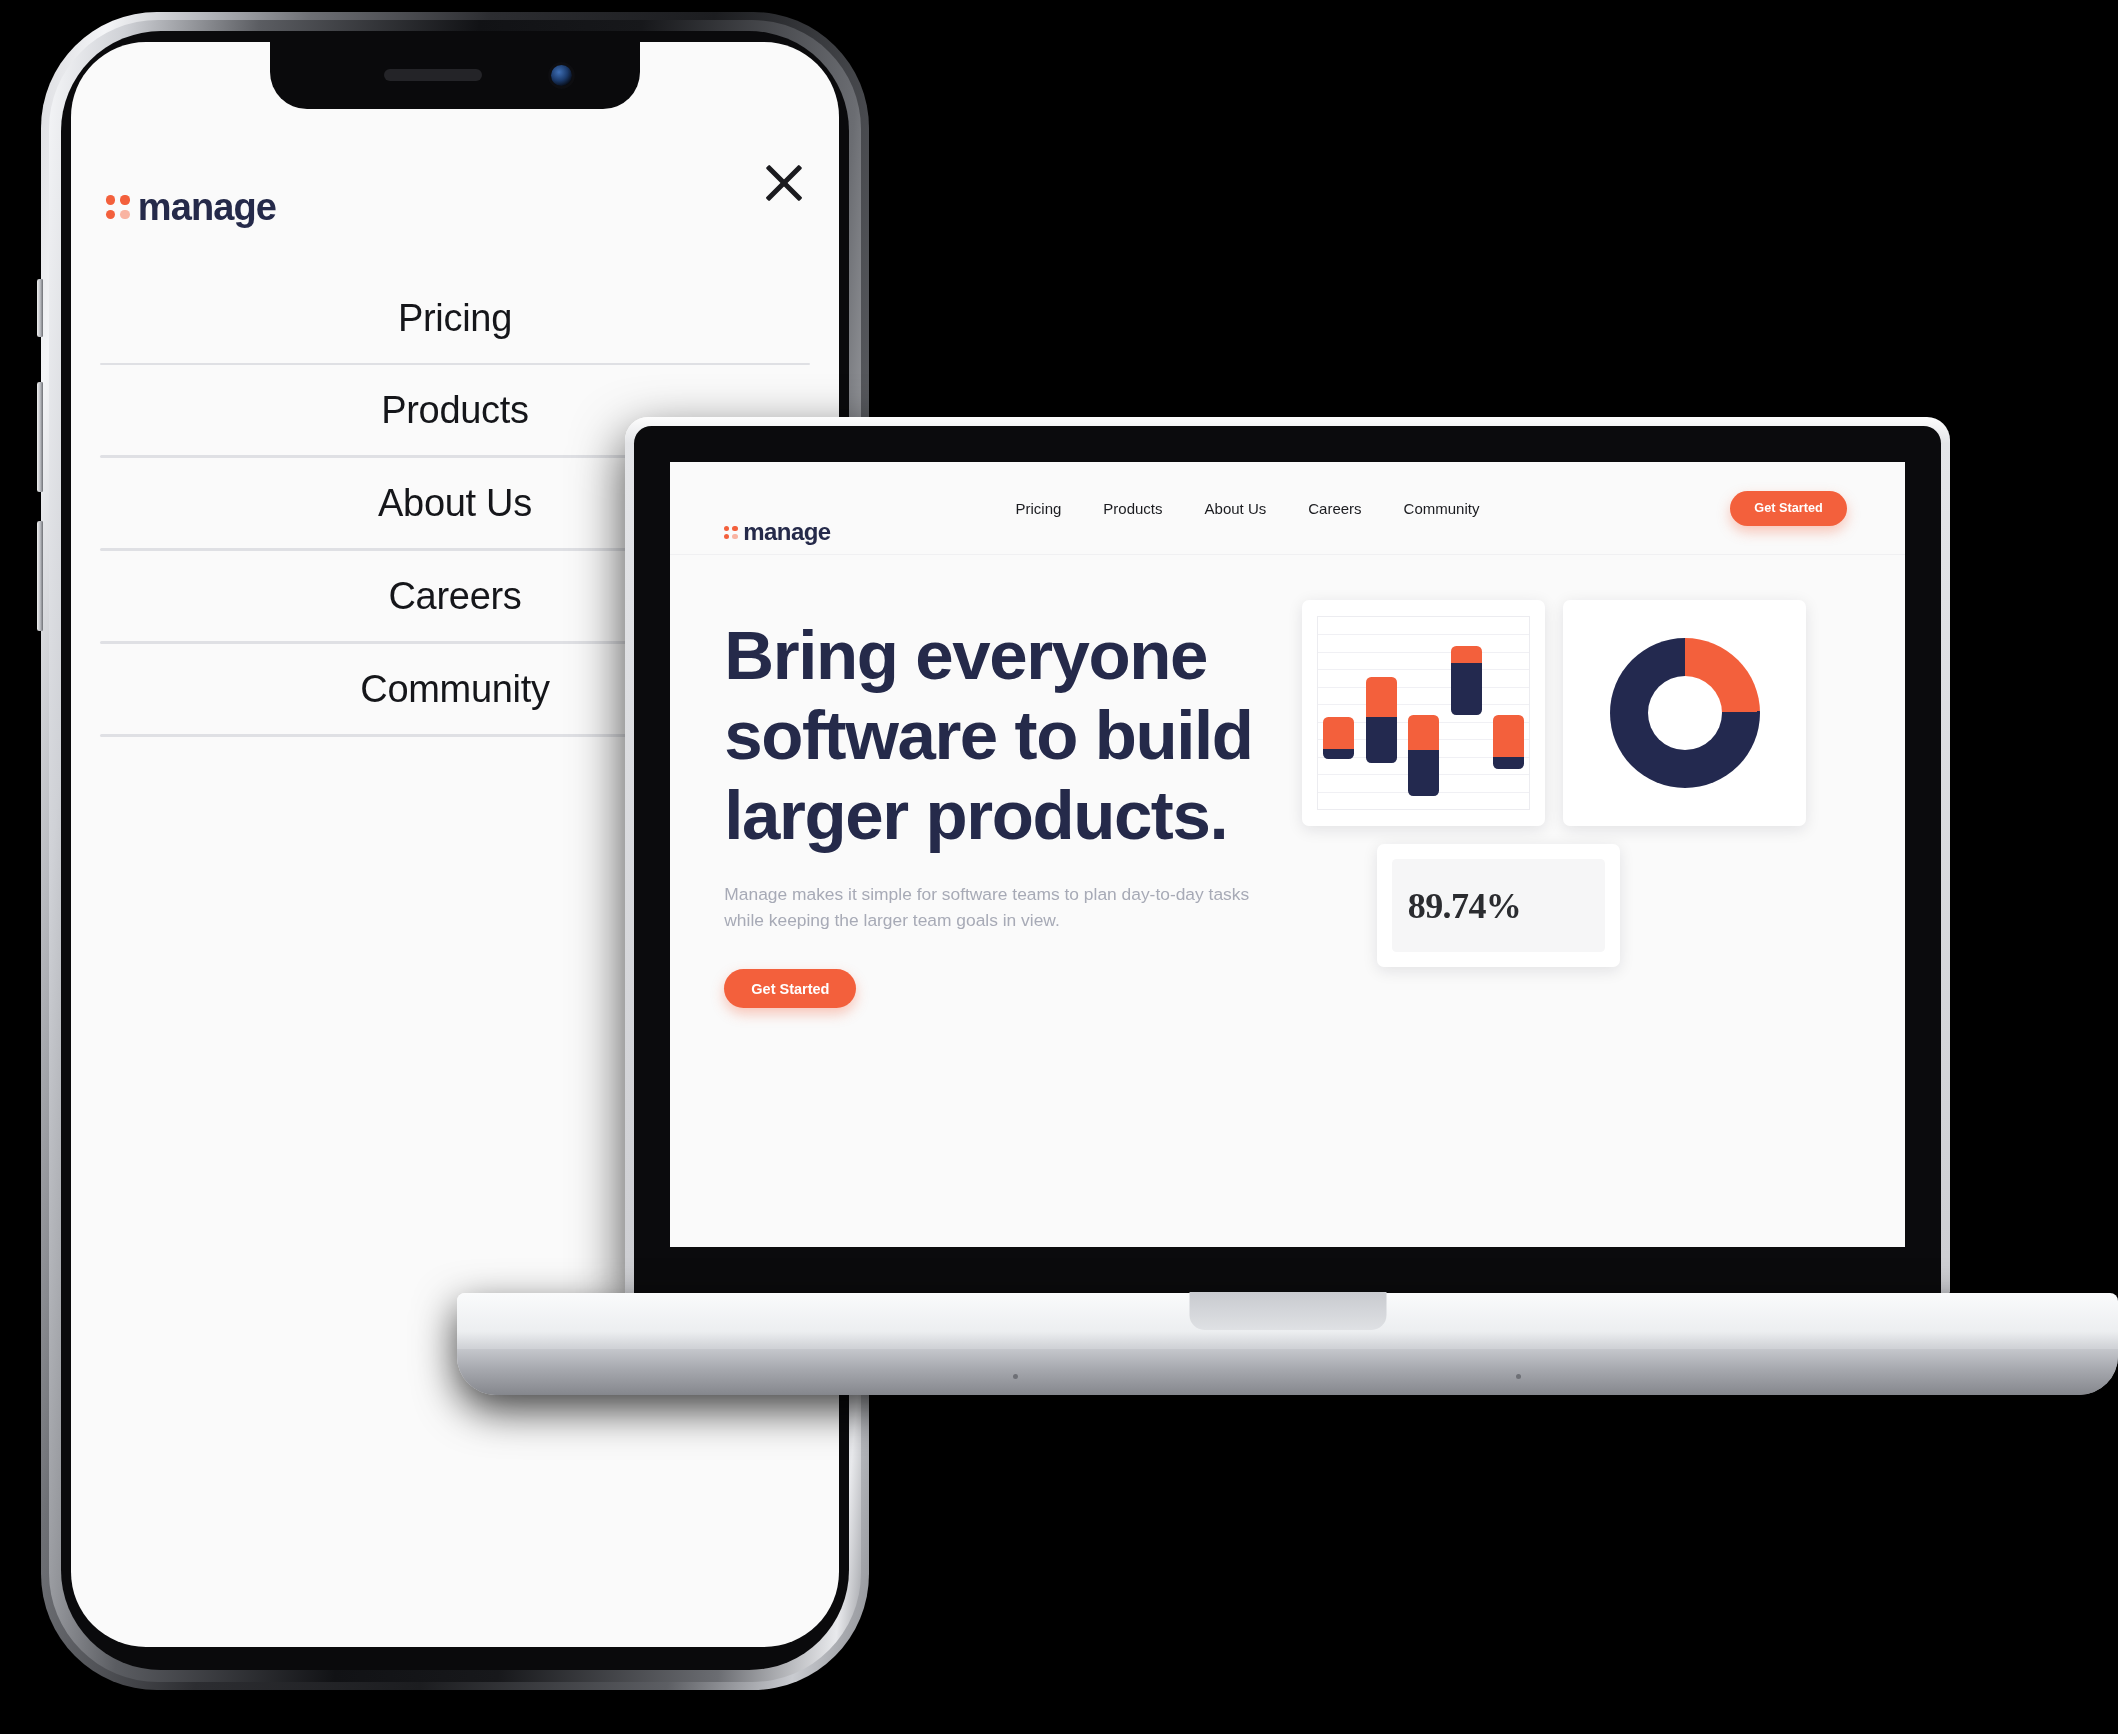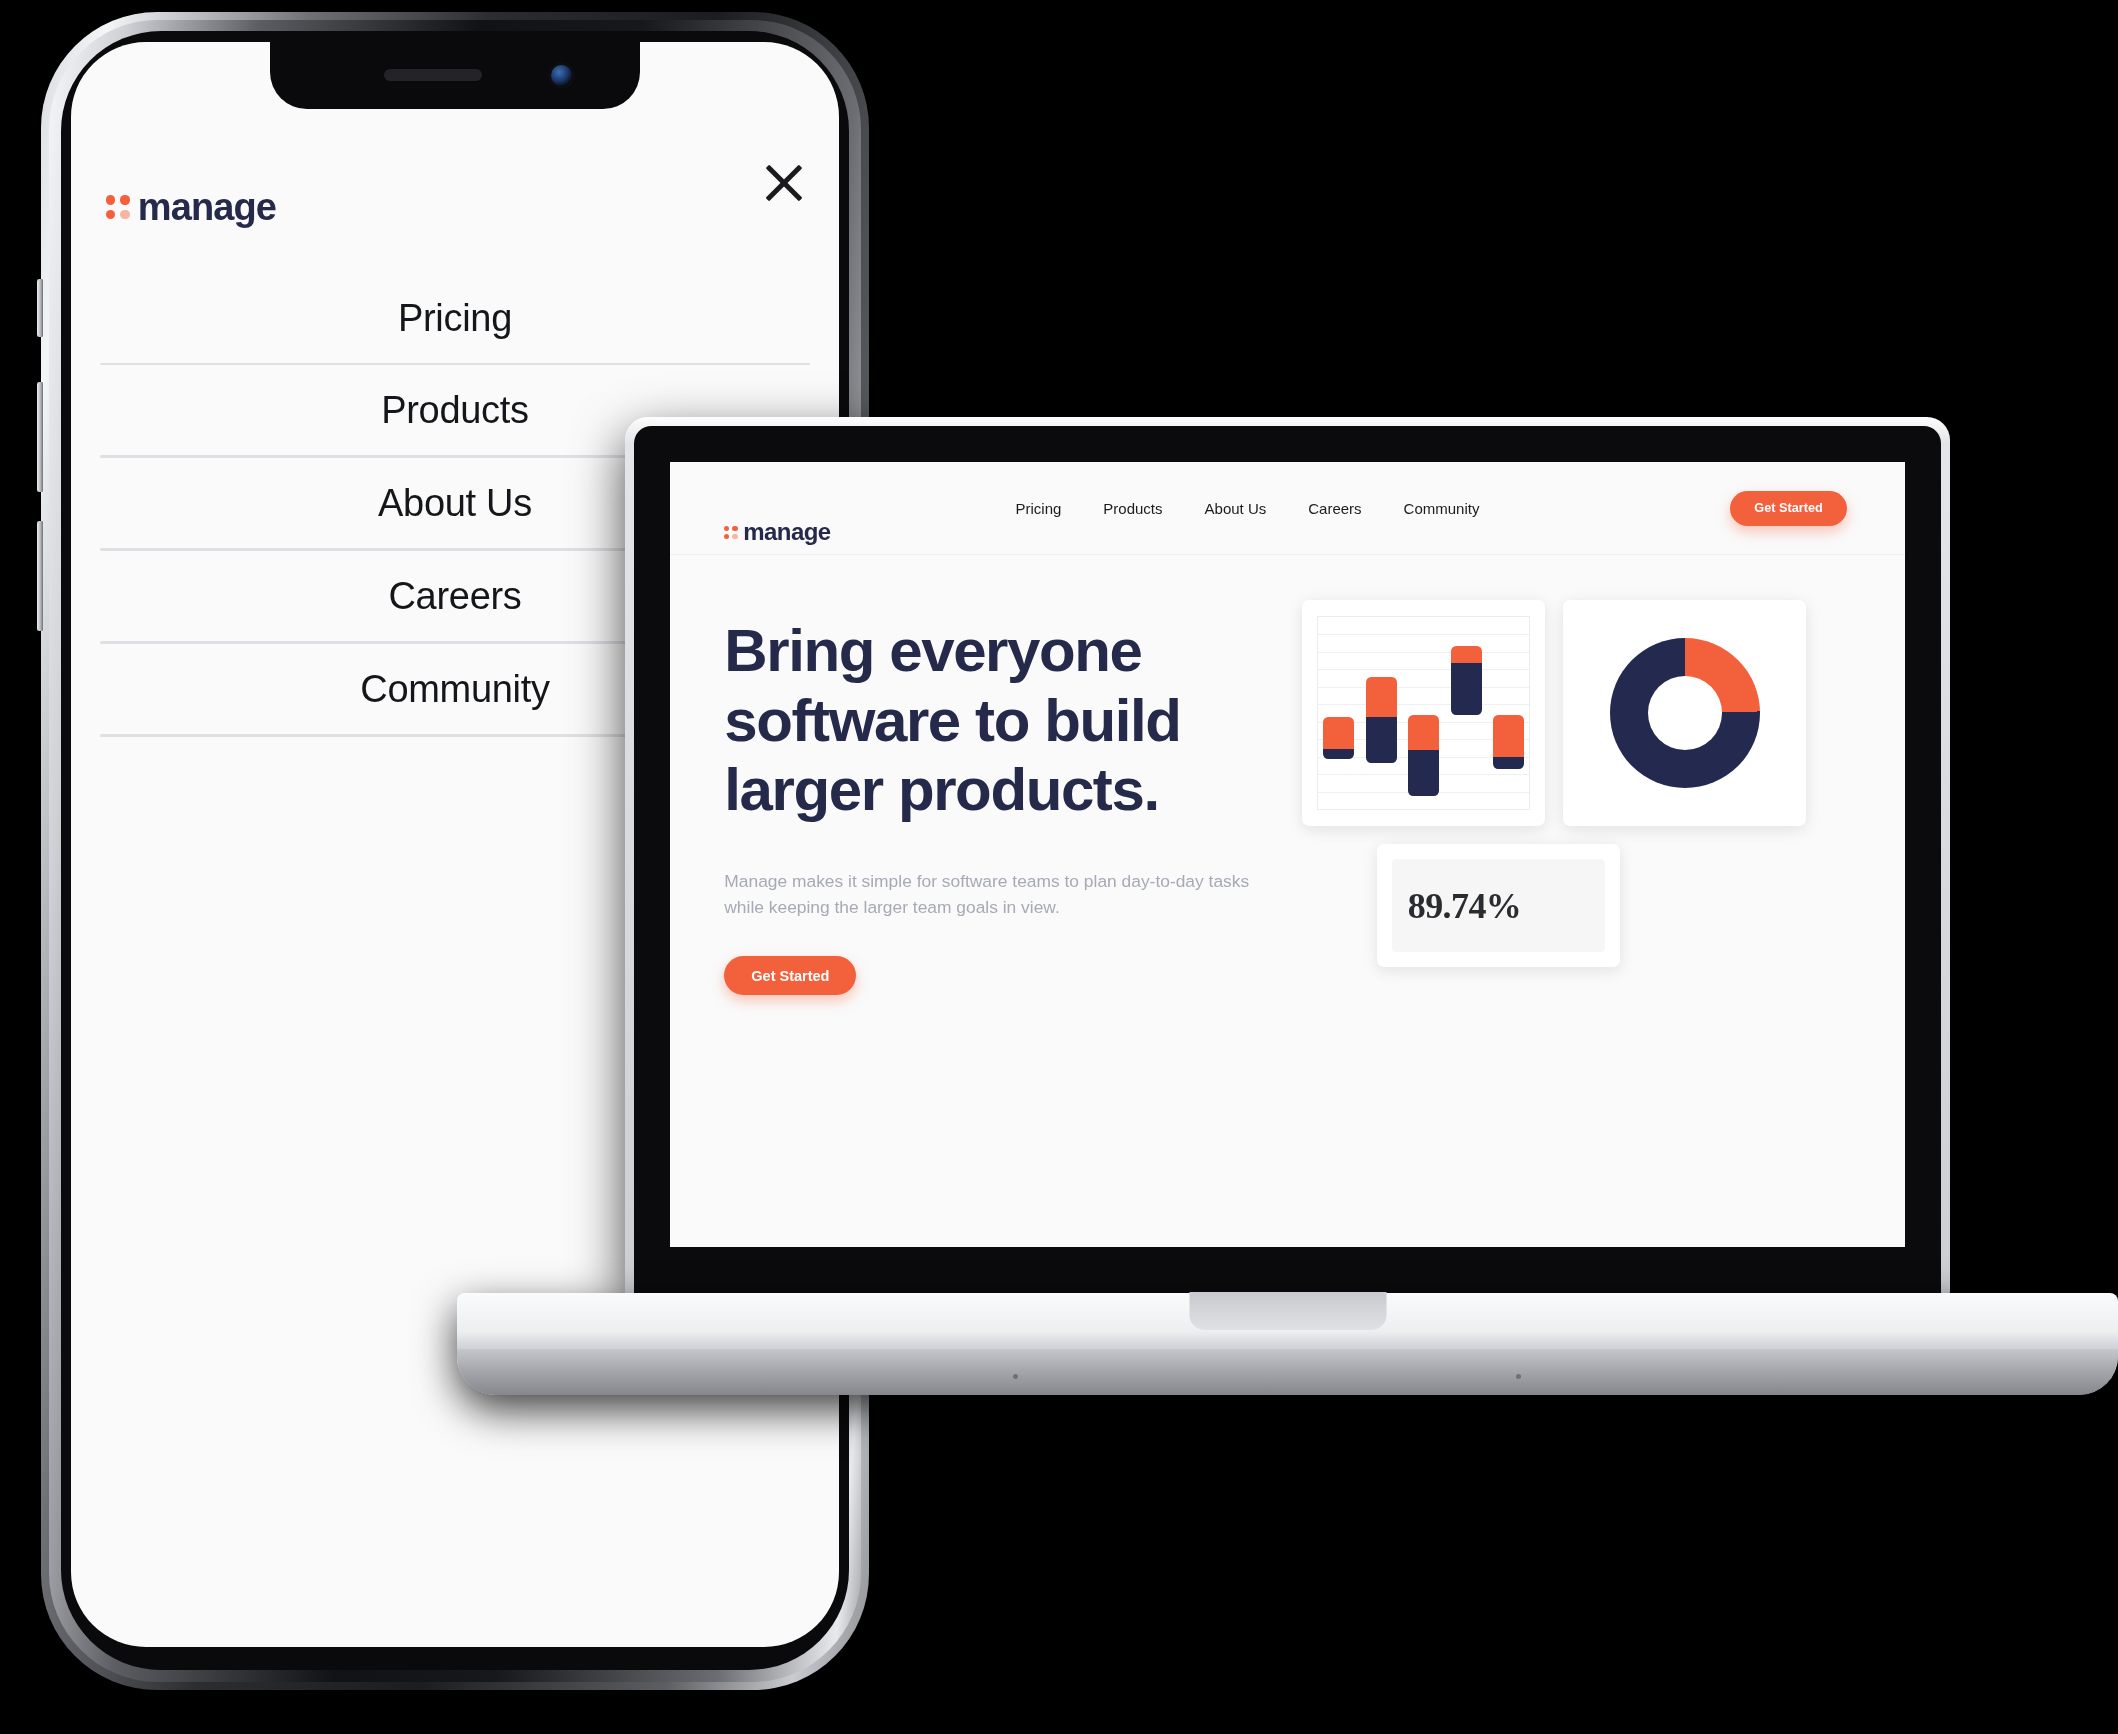--- a/index.html
+++ b/index.html
@@ -152,25 +152,25 @@
   .l-nav a { font-size: 15px; color:#1b1c20; text-decoration:none; }
   .btn-pill {
     margin-left: auto; background:#f3603c; color:#fff;
     border-radius: 578px; font-size: 12.7px; font-weight: 700;
     padding: 10.4px 24px; border:none; cursor:pointer;
     box-shadow: 0 5.8px 12.7px rgba(243,96,60,.35);
   }
   .l-main { display:flex; padding: 41px 54px 0 54px; gap: 23px; }
   .l-left { width: 596px; padding-top: 19.7px; }
   .l-h1 {
-    font-size: 60px; line-height: 1.16; font-weight: 800;
+    font-size: 69px; line-height: 1.16; font-weight: 800;
     color:#252a4a; letter-spacing:-1.4px;
   }
   .l-sub {
-    margin-top: 43px; font-size: 17.4px; line-height: 1.5; color:#a7aab6; max-width: 556px;
+    margin-top: 25px; font-size: 17.4px; line-height: 1.5; color:#a7aab6; max-width: 556px;
   }
   .l-cta { margin-top: 36px; }
   .l-cta .btn-pill { margin-left: 0; font-size: 14.5px; padding: 11.6px 27px; }
 
   .l-right { position: relative; width: 590px; padding-top: 3.5px; }
   .w-row { display:flex; gap: 18.5px; }
   .widget { background:#ffffff; border-radius: 7px; box-shadow: 0 3.5px 15px rgba(20,20,40,.10); font-family: Liberation Serif, serif; }
   .w-bars { width: 243px; height: 226px; padding: 16px 15px; }
   .bars-plot { position: relative; width: 100%; height: 100%; border: 0.6px solid #ececf0; }
   .gridline { position: absolute; left:0; right:0; height:0.6px; background:#f0f0f4; }

